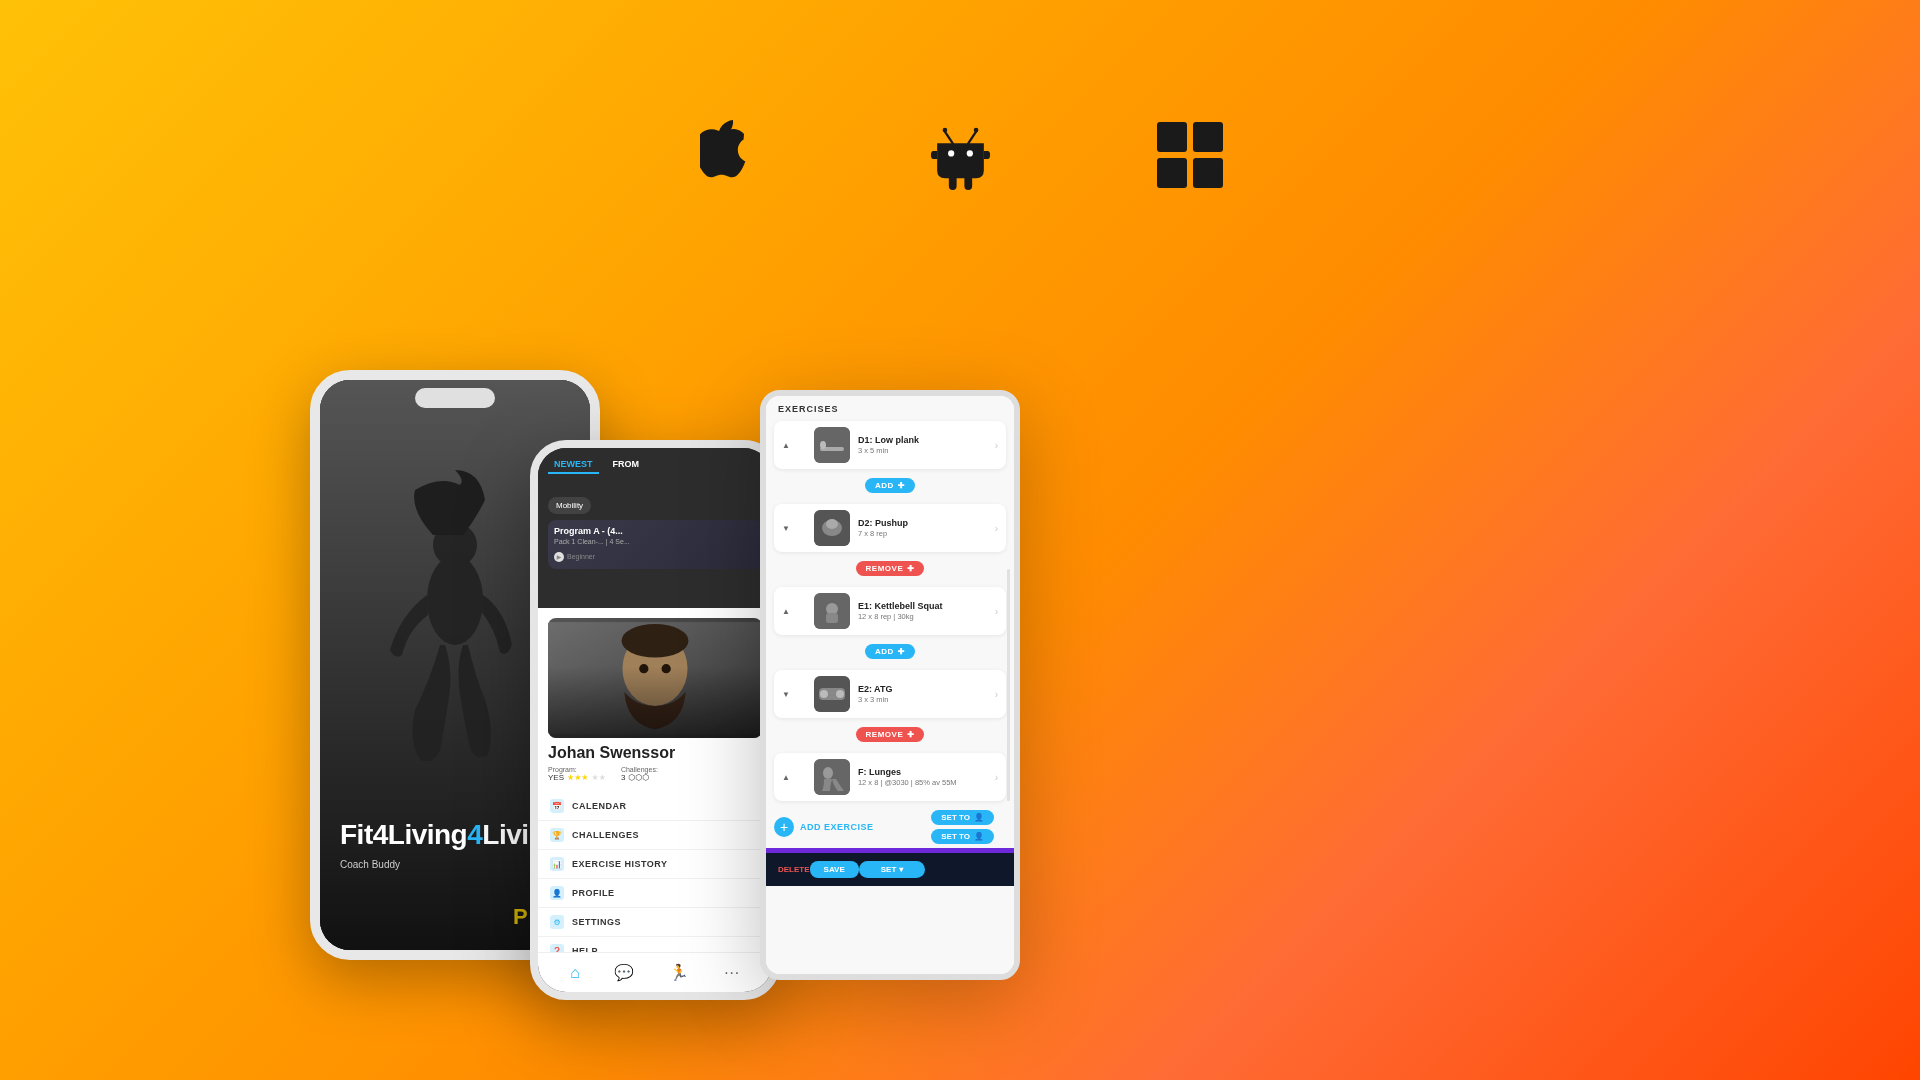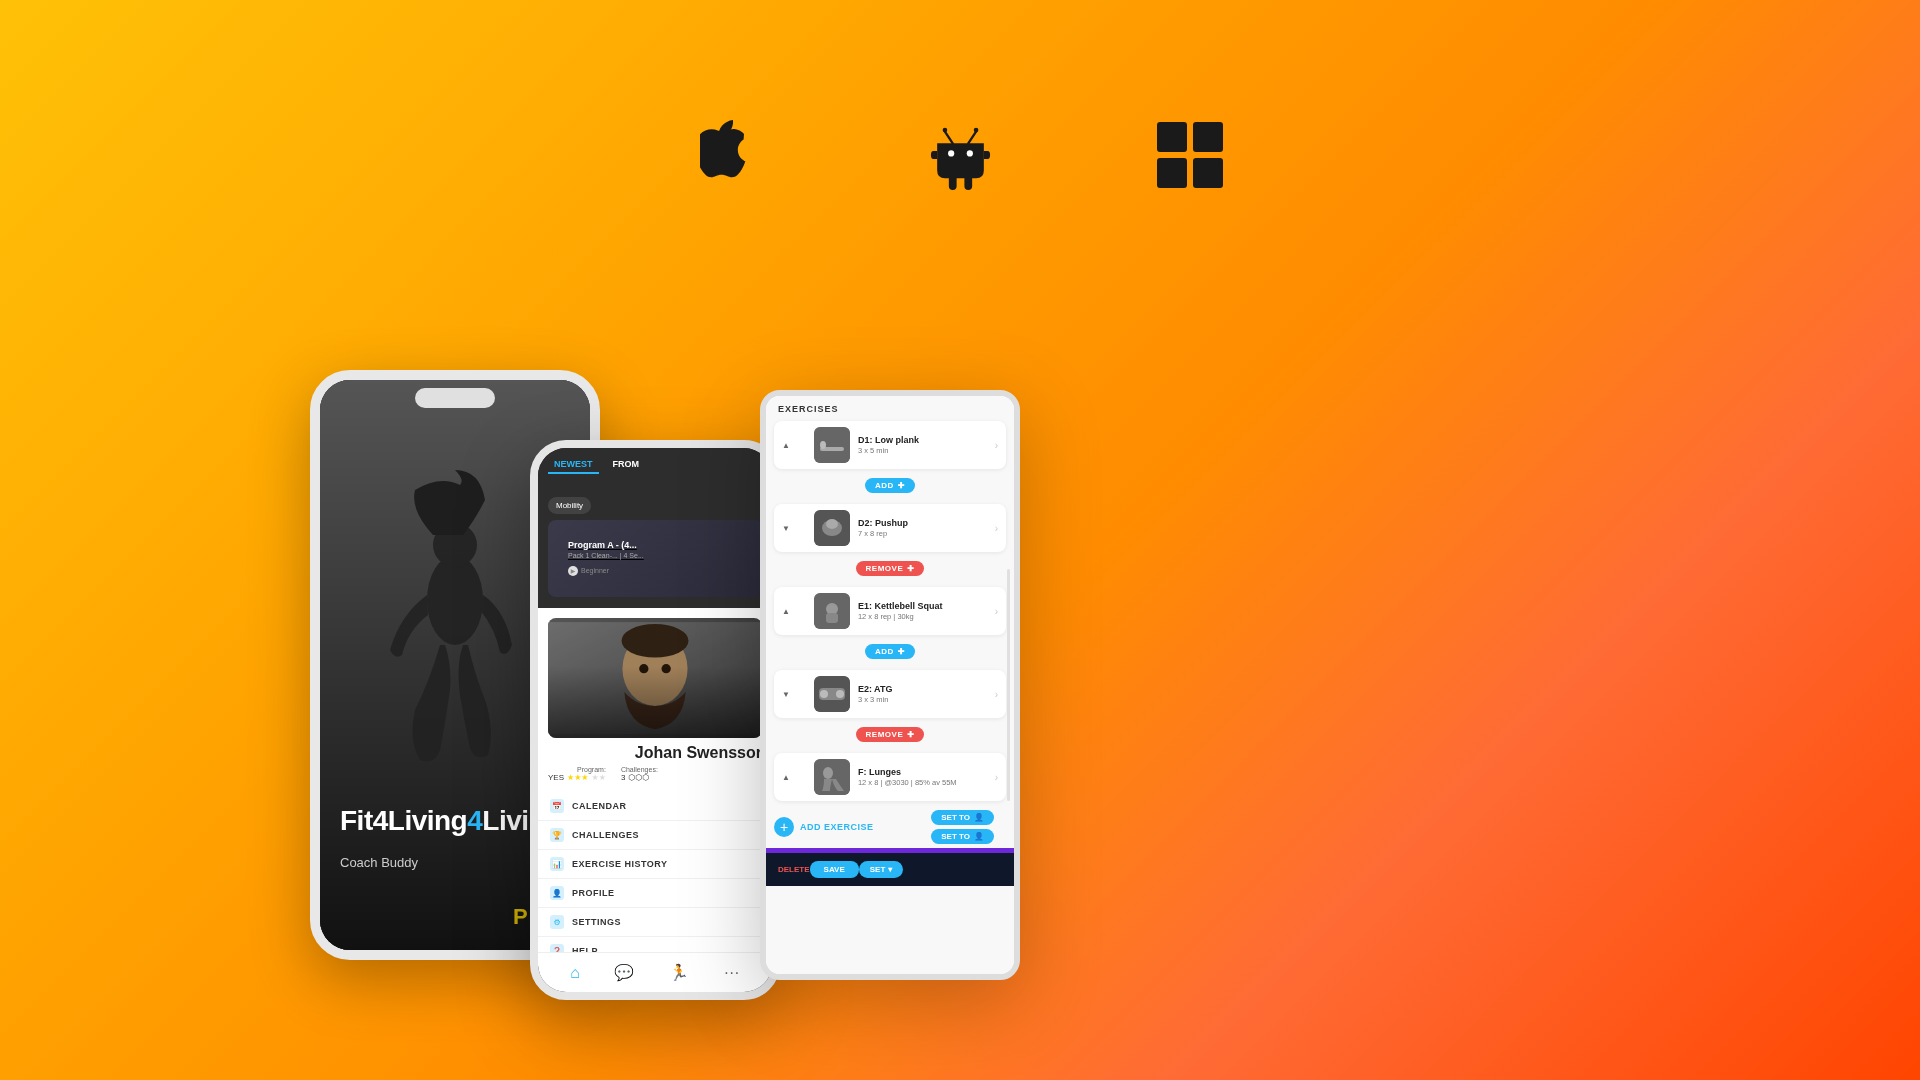--- a/index.html
+++ b/index.html
@@ -85,23 +85,23 @@
       font-size: 28px;
       font-weight: 700;
       letter-spacing: -0.5px;
     }
 
     .phone-main-logo .app-name span {
       color: #29B6F6;
     }
 
     .phone-main-logo .tagline {
-      font-size: 13px;
+      font-size: 10px;
       color: #ccc;
-      margin-top: 18px;
+      margin-top: 8px;
     }
 
     .phone-main-bottom-label {
       position: absolute;
       bottom: 20px;
       right: 15px;
       color: #FFD700;
       font-size: 22px;
       font-weight: 900;
       letter-spacing: 1px;
@@ -164,43 +164,41 @@
       padding: 4px 8px;
       font-size: 8px;
       color: white;
       display: inline-block;
       margin-bottom: 6px;
     }
 
     .mid-card {
       background: linear-gradient(135deg, #3a3a4a, #2a2a3a);
       border-radius: 8px;
-      padding: 20px;
+      padding: 6px;
       margin-bottom: 4px;
-      text-decoration: underline;
     }
 
     .mid-card-title {
       font-size: 9px;
       font-weight: 700;
       color: white;
     }
 
     .mid-card-sub {
       font-size: 7px;
       color: #aaa;
       margin-top: 2px;
     }
 
     
     .mid-profile {
       background: #fff;
       padding: 10px;
       position: relative;
-      text-align: right;
     }
 
     .mid-profile-img {
       width: 100%;
       height: 120px;
       background: linear-gradient(135deg, #555, #333);
       border-radius: 8px;
       display: flex;
       align-items: center;
       justify-content: center;
@@ -511,21 +509,21 @@
       color: white;
       padding: 4px 14px;
       border-radius: 8px;
       font-size: 8px;
       font-weight: 700;
     }
 
     .set-btn {
       background: #29B6F6;
       color: white;
-      padding: 4px 11px;
+      padding: 4px 22px;
       border-radius: 12px;
       font-size: 8px;
       font-weight: 700;
       display: flex;
       align-items: center;
       gap: 3px;
     }
 
     
     .athlete-silhouette {

